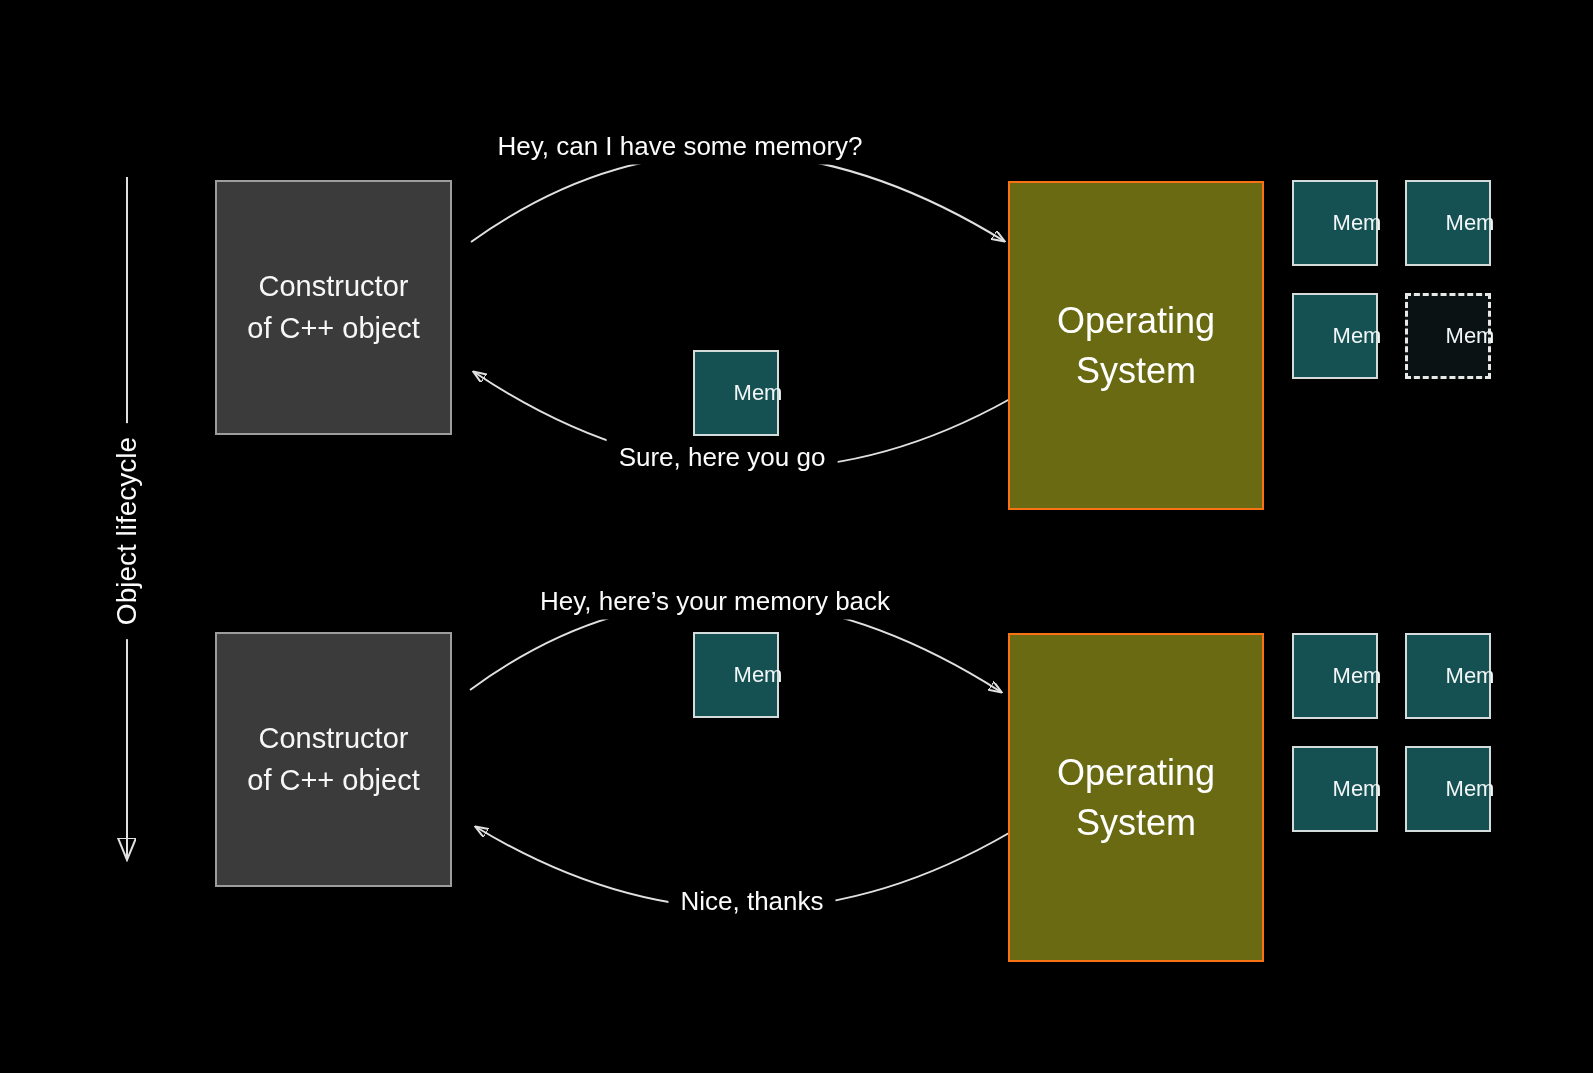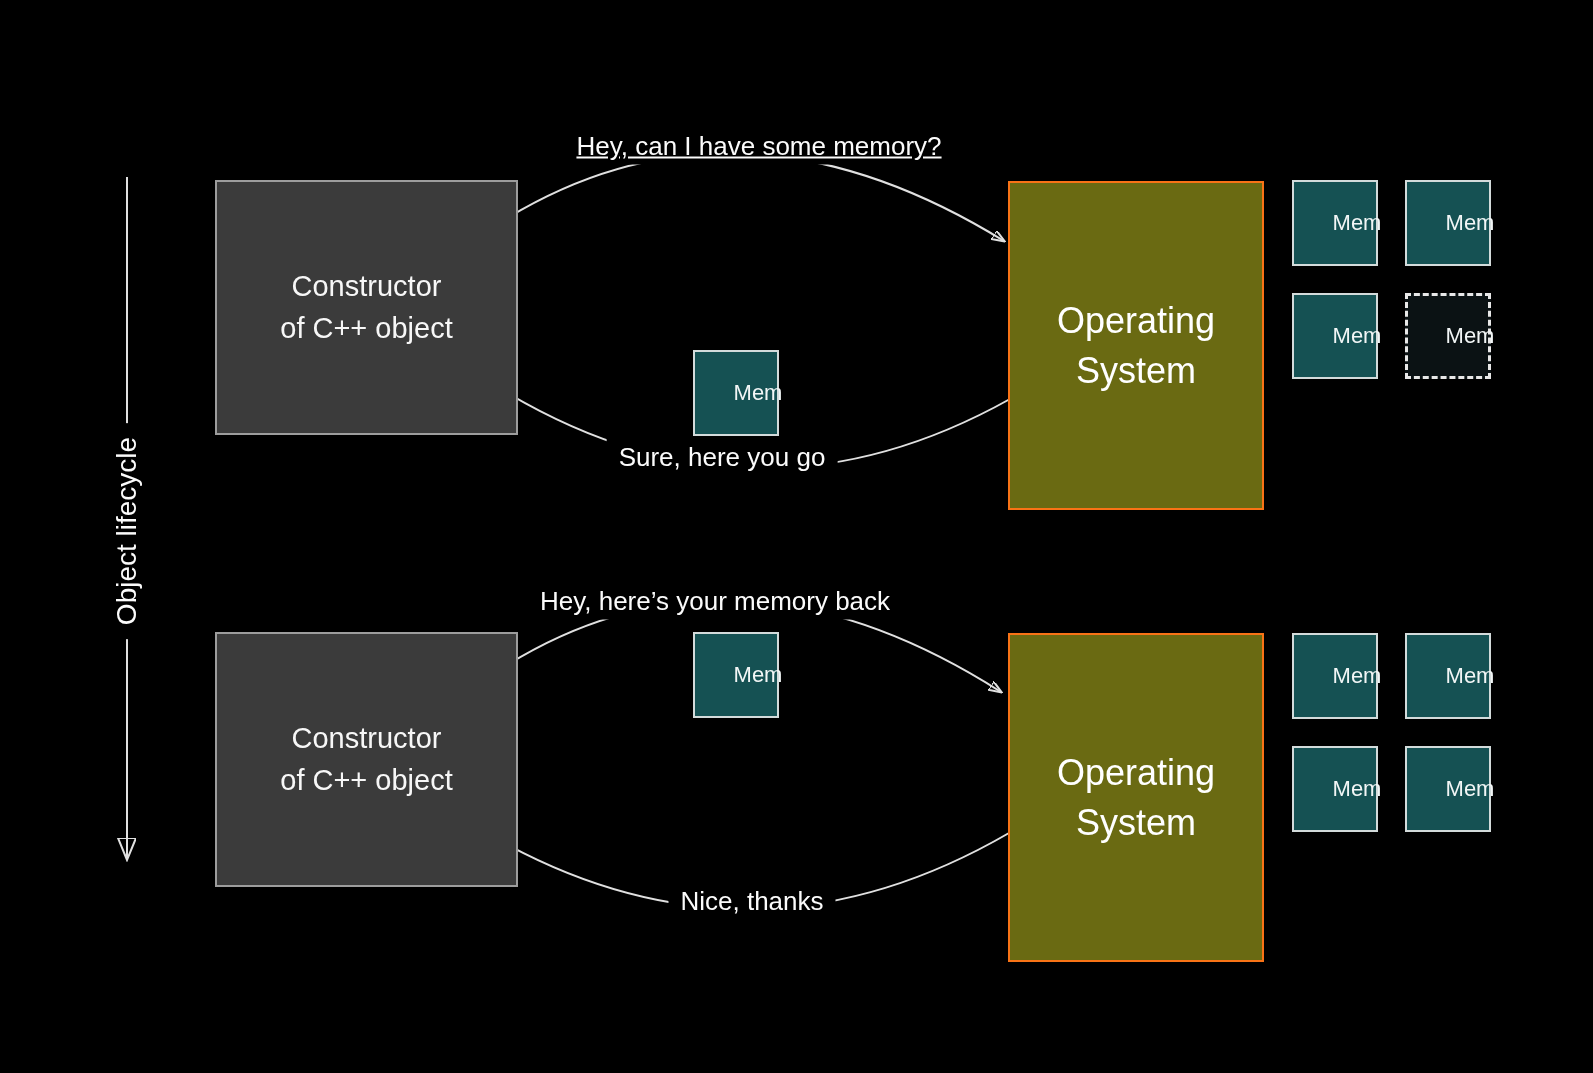--- a/index.html
+++ b/index.html
@@ -27,21 +27,21 @@
   }
   .box {
     position: absolute;
     display: flex;
     flex-direction: column;
     align-items: center;
     justify-content: center;
     text-align: center;
   }
   .actor-box {
-    width: 303px; height: 255px;
+    width: 237px; height: 255px;
     background: #3b3b3b;
     border: 2px solid #9d9d9d;
     font-size: 29px;
     line-height: 1.42;
     color: #f7f7f7;
   }
   .os-box {
     width: 256px; height: 329px;
     background: #6a6a12;
     border: 2px solid #f97316;
@@ -111,21 +111,21 @@
   <div class="box actor-box" style="left:215px; top:180px;">
     <div>Constructor</div>
     <div>of C++ object</div>
   </div>
 
   <div class="box os-box" style="left:1008px; top:181px;">
     <div>Operating</div>
     <div>System</div>
   </div>
 
-  <div class="msg" style="left:759px; top:146px;text-decoration:underline;">Hey, can I have some memory?</div>
+  <div class="msg" style="left:680px; top:146px;">Hey, can I have some memory?</div>
   <div class="msg" style="left:722px; top:457px;">Sure, here you go</div>
 
   <div class="mem" style="left:693px; top:350px;">Mem</div>
 
   <div class="mem" style="left:1292px; top:180px;">Mem</div>
   <div class="mem" style="left:1405px; top:180px;">Mem</div>
   <div class="mem" style="left:1292px; top:293px;">Mem</div>
   <div class="mem freed" style="left:1405px; top:293px;">Mem</div>
 
   <div class="box actor-box" style="left:215px; top:632px;">

